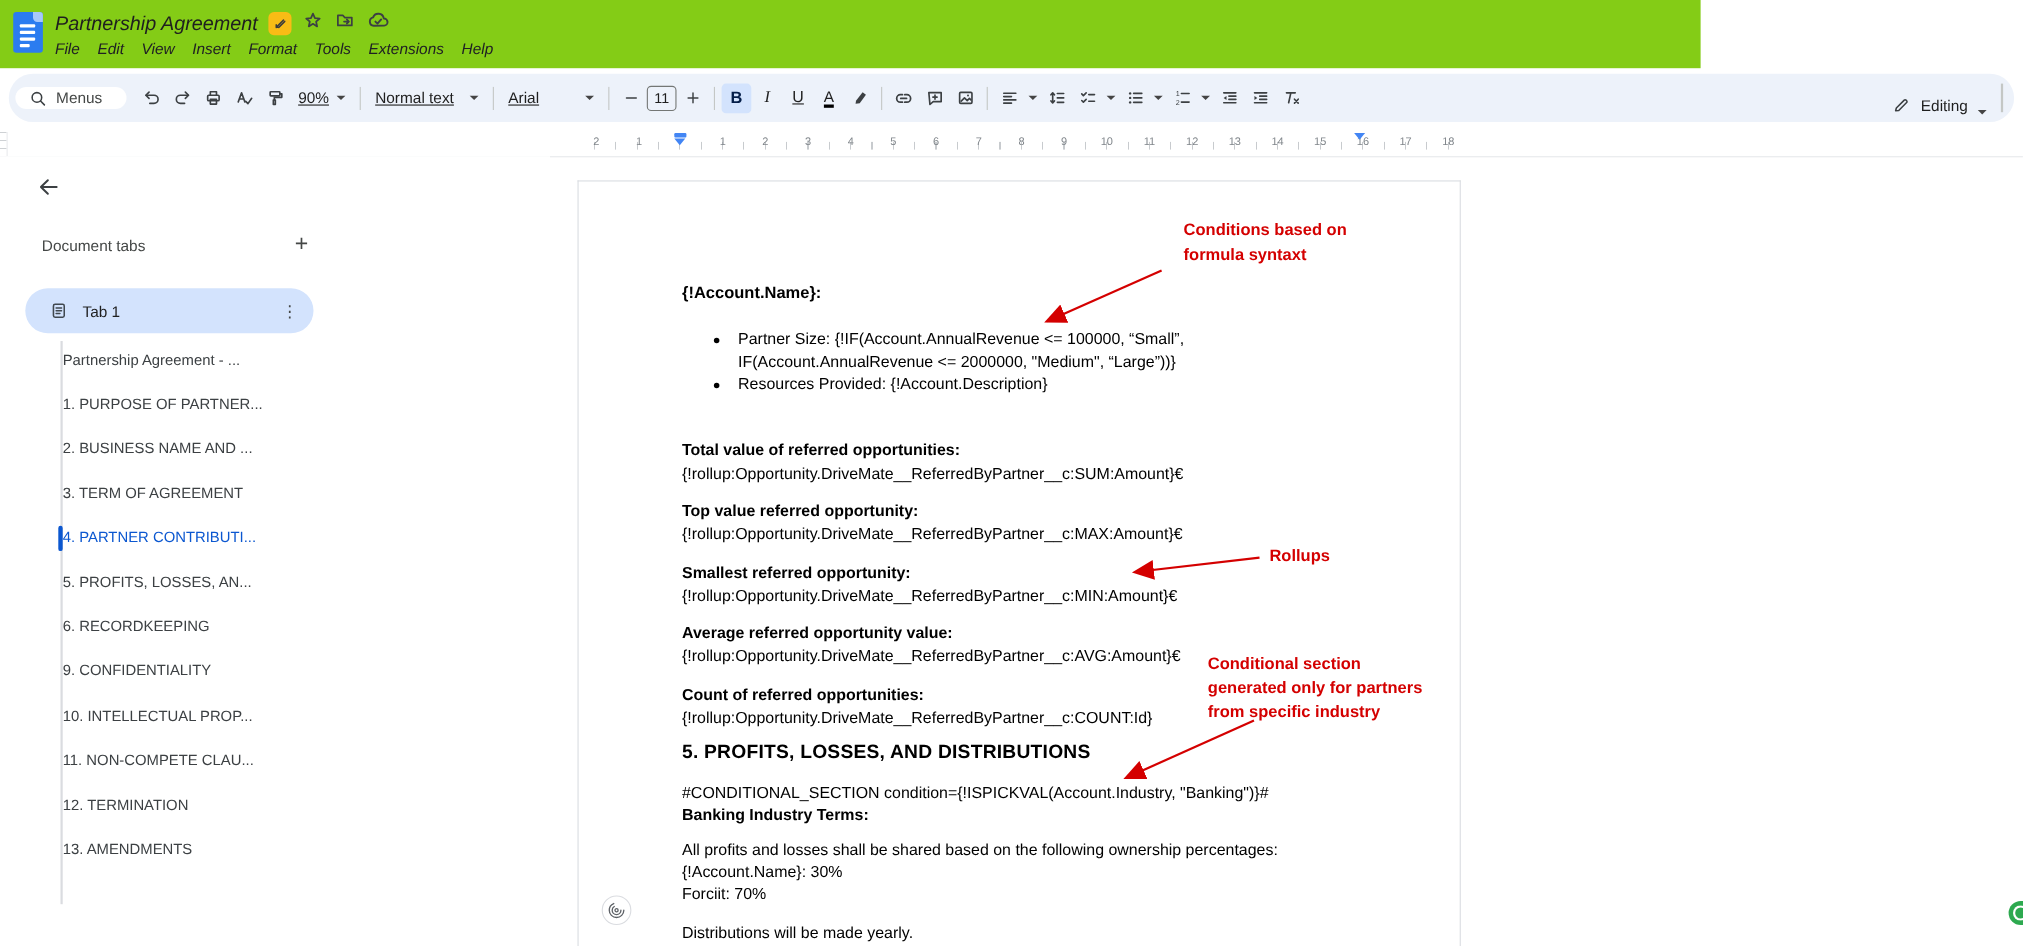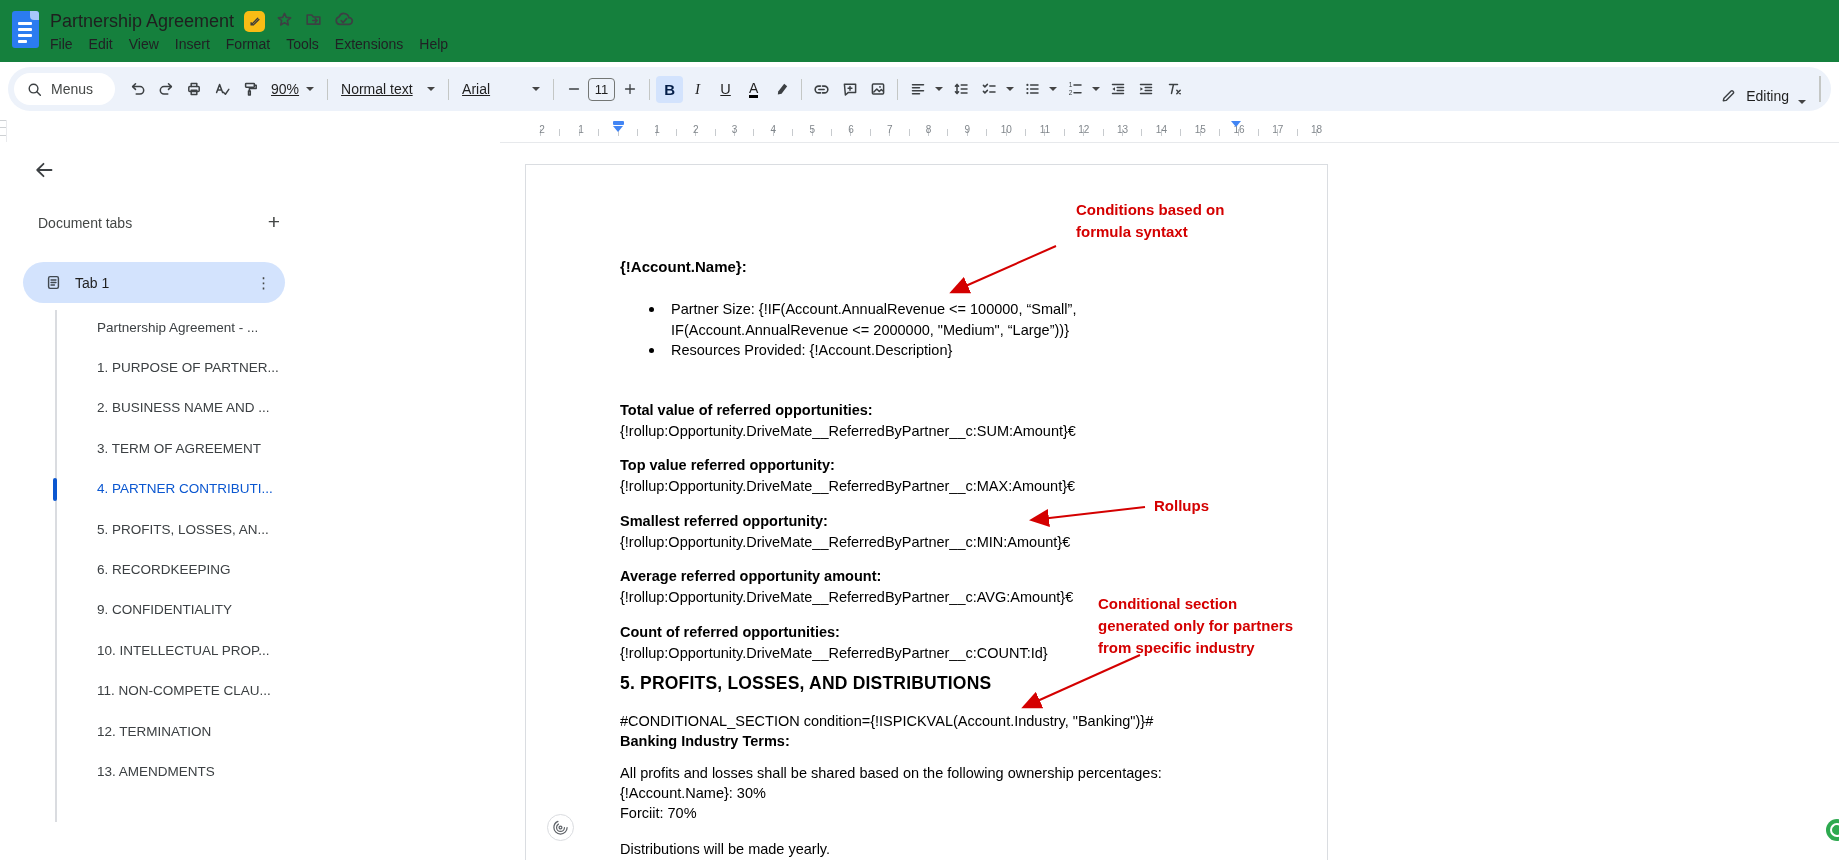--- a/index.html
+++ b/index.html
@@ -5,34 +5,34 @@
   * { margin:0; padding:0; box-sizing:border-box; }
   html,body { background:#fff; }
   body { font-family:"Liberation Sans", sans-serif; color:#1f1f1f; }
   .app { position:relative; width:1839px; height:860px; overflow:hidden; background:#fff; }
 
   
   svg.ic { stroke:#3c4043; fill:none; stroke-width:1.5; stroke-linecap:round; stroke-linejoin:round; }
   .caret { width:0; height:0; border-left:4px solid transparent; border-right:4px solid transparent; border-top:4.5px solid #444; display:inline-block; }
 
   
-  .header { position:absolute; left:0; top:0; width:1839px; height:62px; background:#15803d; }
+  .header { position:absolute; left:0; top:0; width:1546px; height:62px; background:#84cc16;font-style:italic; }
   .docs-logo { position:absolute; left:12px; top:11px; width:27px; height:37px; background:#2b7cf0; border-radius:3px; }
   .docs-logo .fold { position:absolute; right:0; top:0; width:9px; height:9px; background:#a7c8fb; border-radius:0 3px 0 4px; }
   .docs-logo .l { position:absolute; left:6px; height:2.6px; width:14px; background:#fff; border-radius:1px; }
   .title-row { position:absolute; left:50px; top:9px; height:24px; display:flex; align-items:center; gap:10px; }
   .doc-title { font-size:18px; color:#1f1f1f; }
   .badge-yellow { width:21px; height:21px; background:#f9bc15; border-radius:5px; display:flex; align-items:center; justify-content:center; }
   .menubar { position:absolute; left:42px; top:34px; display:flex; }
   .menu-item { font-size:14px; color:#202124; padding:2px 8px; border-radius:8px; cursor:default; }
   .hdr-right { position:absolute; top:9px; right:0; height:42px; }
 
   
   .toolbar { position:absolute; left:8px; top:67px; width:1823px; height:44px; background:#edf2fa; border-radius:22px; display:flex; align-items:center; padding:0 10px 0 6px; gap:1px; }
-  .menus-pill { height:32px; background:#fff; border-radius:16px; display:flex; align-items:center; gap:8px; padding:0 22px 0 12px; margin-right:8px; }
+  .menus-pill { height:20px; background:#fff; border-radius:16px; display:flex; align-items:center; gap:8px; padding:0 22px 0 12px; margin-right:8px; }
   .menus-label { font-size:14px; color:#444746; }
   .tbtn { width:27px; height:27px; border-radius:4px; display:flex; align-items:center; justify-content:center; flex:none; }
   .tbtn.active { background:#d3e3fd; }
   .tchip { display:flex; align-items:center; gap:7px; padding:0 7px; height:27px; border-radius:4px; flex:none; }
   .tchip .lbl { font-size:14px; color:#1f1f1f;text-decoration:underline; }
   .tsep { width:1px; height:21px; background:#c4c7c5; margin:0 5px; flex:none; }
   .fs-box { width:27px; height:23px; border:1px solid #747775; border-radius:4px; display:flex; align-items:center; justify-content:center; font-size:13px; color:#1f1f1f; }
   .glyph-b { font-weight:700; font-size:15px; color:#041e49; }
   .glyph-i { font-style:italic; font-size:15px; font-family:"Liberation Serif", serif; }
   .glyph-u { font-size:14.5px; text-decoration:underline; }
@@ -56,21 +56,21 @@
   
   .sidebar { position:absolute; left:0; top:142px; width:500px; height:718px; background:#fff; }
   .back-btn { position:absolute; left:26px; top:10px; width:36px; height:36px; border-radius:50%; display:flex; align-items:center; justify-content:center; }
   .sb-title { position:absolute; left:38px; top:73px; font-size:14px; color:#444746; }
   .sb-add { position:absolute; left:256px; top:62px; width:36px; height:36px; border-radius:50%; display:flex; align-items:center; justify-content:center; font-size:21px; color:#444746; font-weight:300; }
   .tab-pill { position:absolute; left:23px; top:120px; width:262px; height:41px; background:#d3e3fd; border-radius:21px; display:flex; align-items:center; padding:0 14px 0 22px; gap:13px; }
   .tab-label { font-size:14px; font-weight:500; color:#1f1f1f; flex:1; }
   .kebab { font-size:15px; color:#444746; letter-spacing:0; }
   .rail { position:absolute; left:55px; top:168px; width:2px; height:512px; background:#dadce0; }
   .outline { position:absolute; left:0; top:165px; width:440px; }
-  .o-item { height:40.4px; display:flex; align-items:center; padding-left:97px; font-size:13.5px; color:#3c4043; position:relative; white-space:nowrap; }
+  .o-item { height:40.4px; display:flex; align-items:center; padding-left:57px; font-size:13.5px; color:#3c4043; position:relative; white-space:nowrap; }
   .o-item.active { color:#0b57d0; }
   .o-item.active::before { content:""; position:absolute; left:53px; top:9px; width:4px; height:23px; background:#0b57d0; border-radius:2px; }
 
   
   .page { position:absolute; left:525px; top:164px; width:803px; height:696px; background:#fff;
           border-left:1px solid #dadde1; border-right:1px solid #dadde1; border-top:1px solid #dadde1; }
   .doc-text { position:absolute; left:94px; font-size:14.5px; line-height:20.5px; color:#000; white-space:nowrap; }
   .bold { font-weight:700; }
   .acct-head { top:92px; font-size:15px; font-weight:700; }
   .doc-bullets { position:absolute; left:123px; top:134px; font-size:14.5px; line-height:20.5px; color:#000; }
@@ -423,21 +423,21 @@
     </div>
     <div class="r-block" style="top:290px">
       <div class="bold">Top value referred opportunity:</div>
       <div>{!rollup:Opportunity.DriveMate__ReferredByPartner__c:MAX:Amount}€</div>
     </div>
     <div class="r-block" style="top:346px">
       <div class="bold">Smallest referred opportunity:</div>
       <div>{!rollup:Opportunity.DriveMate__ReferredByPartner__c:MIN:Amount}€</div>
     </div>
     <div class="r-block" style="top:401px">
-      <div class="bold">Average referred opportunity amount:</div>
+      <div class="bold">Average referred opportunity value:</div>
       <div>{!rollup:Opportunity.DriveMate__ReferredByPartner__c:AVG:Amount}€</div>
     </div>
     <div class="r-block" style="top:457px">
       <div class="bold">Count of referred opportunities:</div>
       <div>{!rollup:Opportunity.DriveMate__ReferredByPartner__c:COUNT:Id}</div>
     </div>
 
     <div class="doc-text sec5-head">5. PROFITS, LOSSES, AND DISTRIBUTIONS</div>
     <div class="doc-text" style="top:546px">#CONDITIONAL_SECTION condition={!ISPICKVAL(Account.Industry, "Banking")}#</div>
     <div class="doc-text bold" style="top:566px">Banking Industry Terms:</div>

